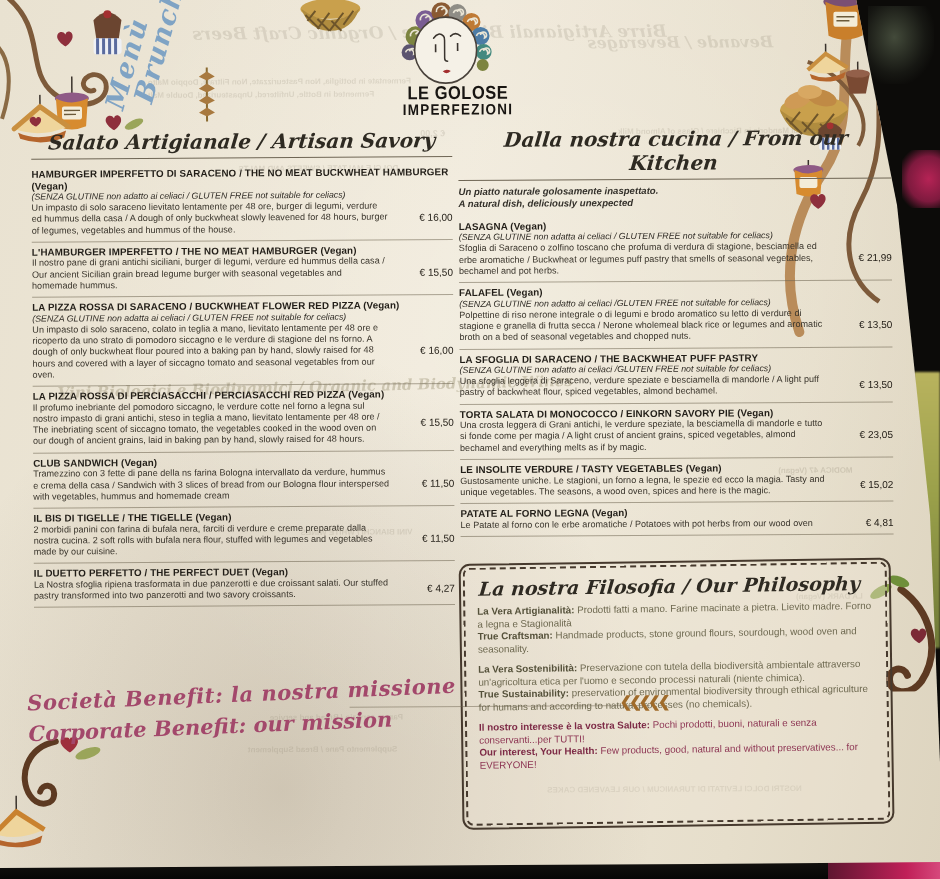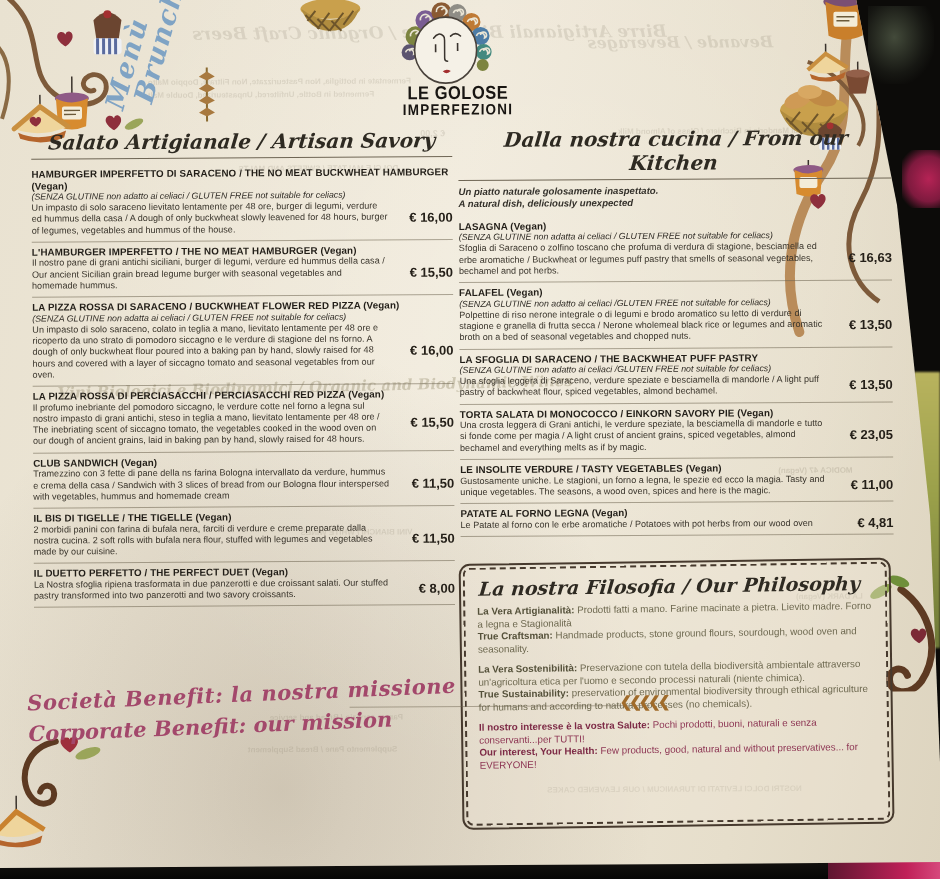--- a/index.html
+++ b/index.html
@@ -50,21 +50,21 @@
   .col-right{left:460px;top:128px;width:433px;}
   .col-header{font-family:"DejaVu Serif", serif;font-style:italic;font-weight:700;text-align:center;
     font-size:20px;color:#2e2a22;transform:skewX(-6deg);padding-bottom:4px;}
   .col-rule{border-bottom:1.4px solid #6e6554;margin-bottom:5px;}
   .intro{font-style:italic;font-weight:700;font-size:9.6px;line-height:1.3;margin:2px 0 6px 0;color:#33302a;}
   .item{position:relative;border-bottom:1px solid rgba(110,100,80,.55);padding:4px 0 5px 0;}
   .item-title{font-weight:700;font-size:9.8px;line-height:1.18;color:#221e18;letter-spacing:.1px;}
   .item-note{font-size:8.8px;font-style:italic;line-height:1.25;color:#2e2a24;}
   .item-body{position:relative;padding-right:64px;}
   .item-desc{font-size:9.1px;line-height:1.24;color:#39342b;}
-  .item-price{position:absolute;right:0;top:50%;transform:translateY(-50%);font-weight:700;font-size:13px;color:#252019;white-space:nowrap;margin-left:28px;}
+  .item-price{position:absolute;right:0;top:50%;transform:translateY(-50%);font-weight:400;font-size:10px;color:#252019;white-space:nowrap;margin-left:28px;}
 
   
   .philo-box{position:absolute;left:463px;top:566px;width:424px;height:258px;
     border:2px dashed #46392d;outline:2px solid #46392d;outline-offset:2px;border-radius:7px;
     padding:6px 12px 8px 12px;box-sizing:border-box;transform:rotate(-0.5deg);
     background:rgba(240,233,218,.35);}
   .philo-title{font-family:"DejaVu Serif", serif;font-style:italic;font-weight:700;font-size:19px;
     color:#2e2a22;transform:skewX(-6deg);margin:2px 0 6px 2px;}
   .philo-p{font-size:9.8px;line-height:1.3;color:#6e6950;margin:0 0 7px 0;}
   .philo-p b{color:#55513a;}
@@ -307,39 +307,39 @@
       <div class="item-body">
         <div class="item-desc">2 morbidi panini con farina di bufala nera, farciti di verdure e creme preparate dalla nostra cucina. 2 soft rolls with bufala nera flour, stuffed with legumes and vegetables made by our cuisine.</div>
         <div class="item-price">€ 11,50</div>
       </div>
     </div>
 
     <div class="item">
       <div class="item-title">IL DUETTO PERFETTO / THE PERFECT DUET (Vegan)</div>
       <div class="item-body">
         <div class="item-desc">La Nostra sfoglia ripiena trasformata in due panzerotti e due croissant salati. Our stuffed pastry transformed into two panzerotti and two savory croissants.</div>
-        <div class="item-price">€ 8,00</div>
+        <div class="item-price">€ 4,27</div>
       </div>
     </div>
   </div>
 
   <div class="col col-right">
     <div class="col-header">Dalla nostra cucina / From our Kitchen</div>
     <div class="col-rule"></div>
     <div class="intro">
       <div>Un piatto naturale golosamente inaspettato.</div>
       <div>A natural dish, deliciously unexpected</div>
     </div>
 
     <div class="item">
       <div class="item-title">LASAGNA (Vegan)</div>
       <div class="item-note">(SENZA GLUTINE non adatta ai celiaci / GLUTEN FREE not suitable for celiacs)</div>
       <div class="item-body">
         <div class="item-desc">Sfoglia di Saraceno o zolfino toscano che profuma di verdura di stagione, besciamella ed erbe aromatiche / Buckwheat or legumes puff pastry that smells of seasonal vegetables, bechamel and pot herbs.</div>
-        <div class="item-price">€ 16,63</div>
+        <div class="item-price">€ 21,99</div>
       </div>
     </div>
 
     <div class="item">
       <div class="item-title">FALAFEL (Vegan)</div>
       <div class="item-note">(SENZA GLUTINE non adatto ai celiaci /GLUTEN FREE not suitable for celiacs)</div>
       <div class="item-body">
         <div class="item-desc">Polpettine di riso nerone integrale o di legumi e brodo aromatico su letto di verdure di stagione e granella di frutta secca / Nerone wholemeal black rice or legumes and aromatic broth on a bed of seasonal vegetables and chopped nuts.</div>
         <div class="item-price">€ 13,50</div>
       </div>
@@ -359,21 +359,21 @@
       <div class="item-body">
         <div class="item-desc">Una crosta leggera di Grani antichi, le verdure speziate, la besciamella di mandorle e tutto si fonde come per magia / A light crust of ancient grains, spiced vegetables, almond bechamel and everything melts as if by magic.</div>
         <div class="item-price">€ 23,05</div>
       </div>
     </div>
 
     <div class="item">
       <div class="item-title">LE INSOLITE VERDURE / TASTY VEGETABLES (Vegan)</div>
       <div class="item-body">
         <div class="item-desc">Gustosamente uniche. Le stagioni, un forno a legna, le spezie ed ecco la magia. Tasty and unique vegetables. The seasons, a wood oven, spices and here is the magic.</div>
-        <div class="item-price">€ 11,00</div>
+        <div class="item-price">€ 15,02</div>
       </div>
     </div>
 
     <div class="item">
       <div class="item-title">PATATE AL FORNO LEGNA (Vegan)</div>
       <div class="item-body">
         <div class="item-desc">Le Patate al forno con le erbe aromatiche / Potatoes with pot herbs from our wood oven</div>
         <div class="item-price">€ 4,81</div>
       </div>
     </div>

